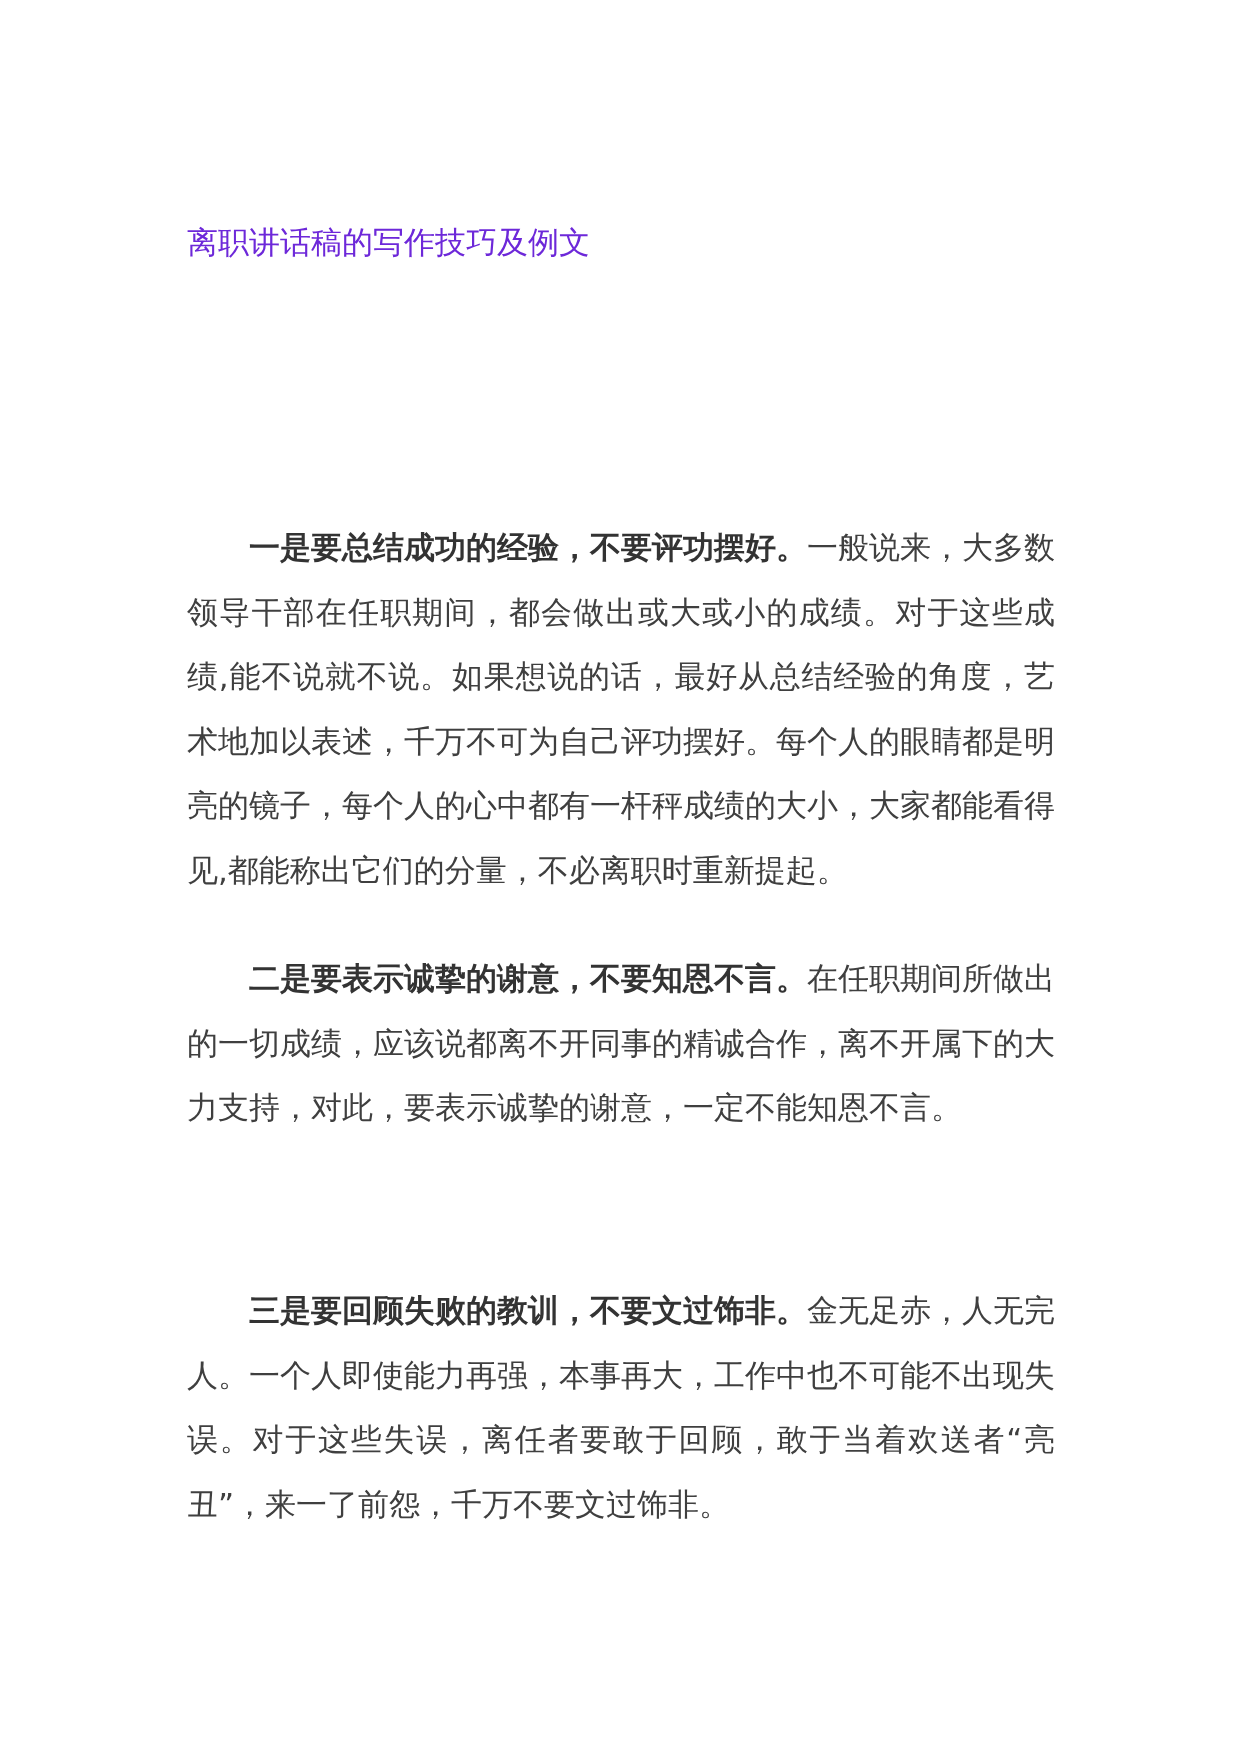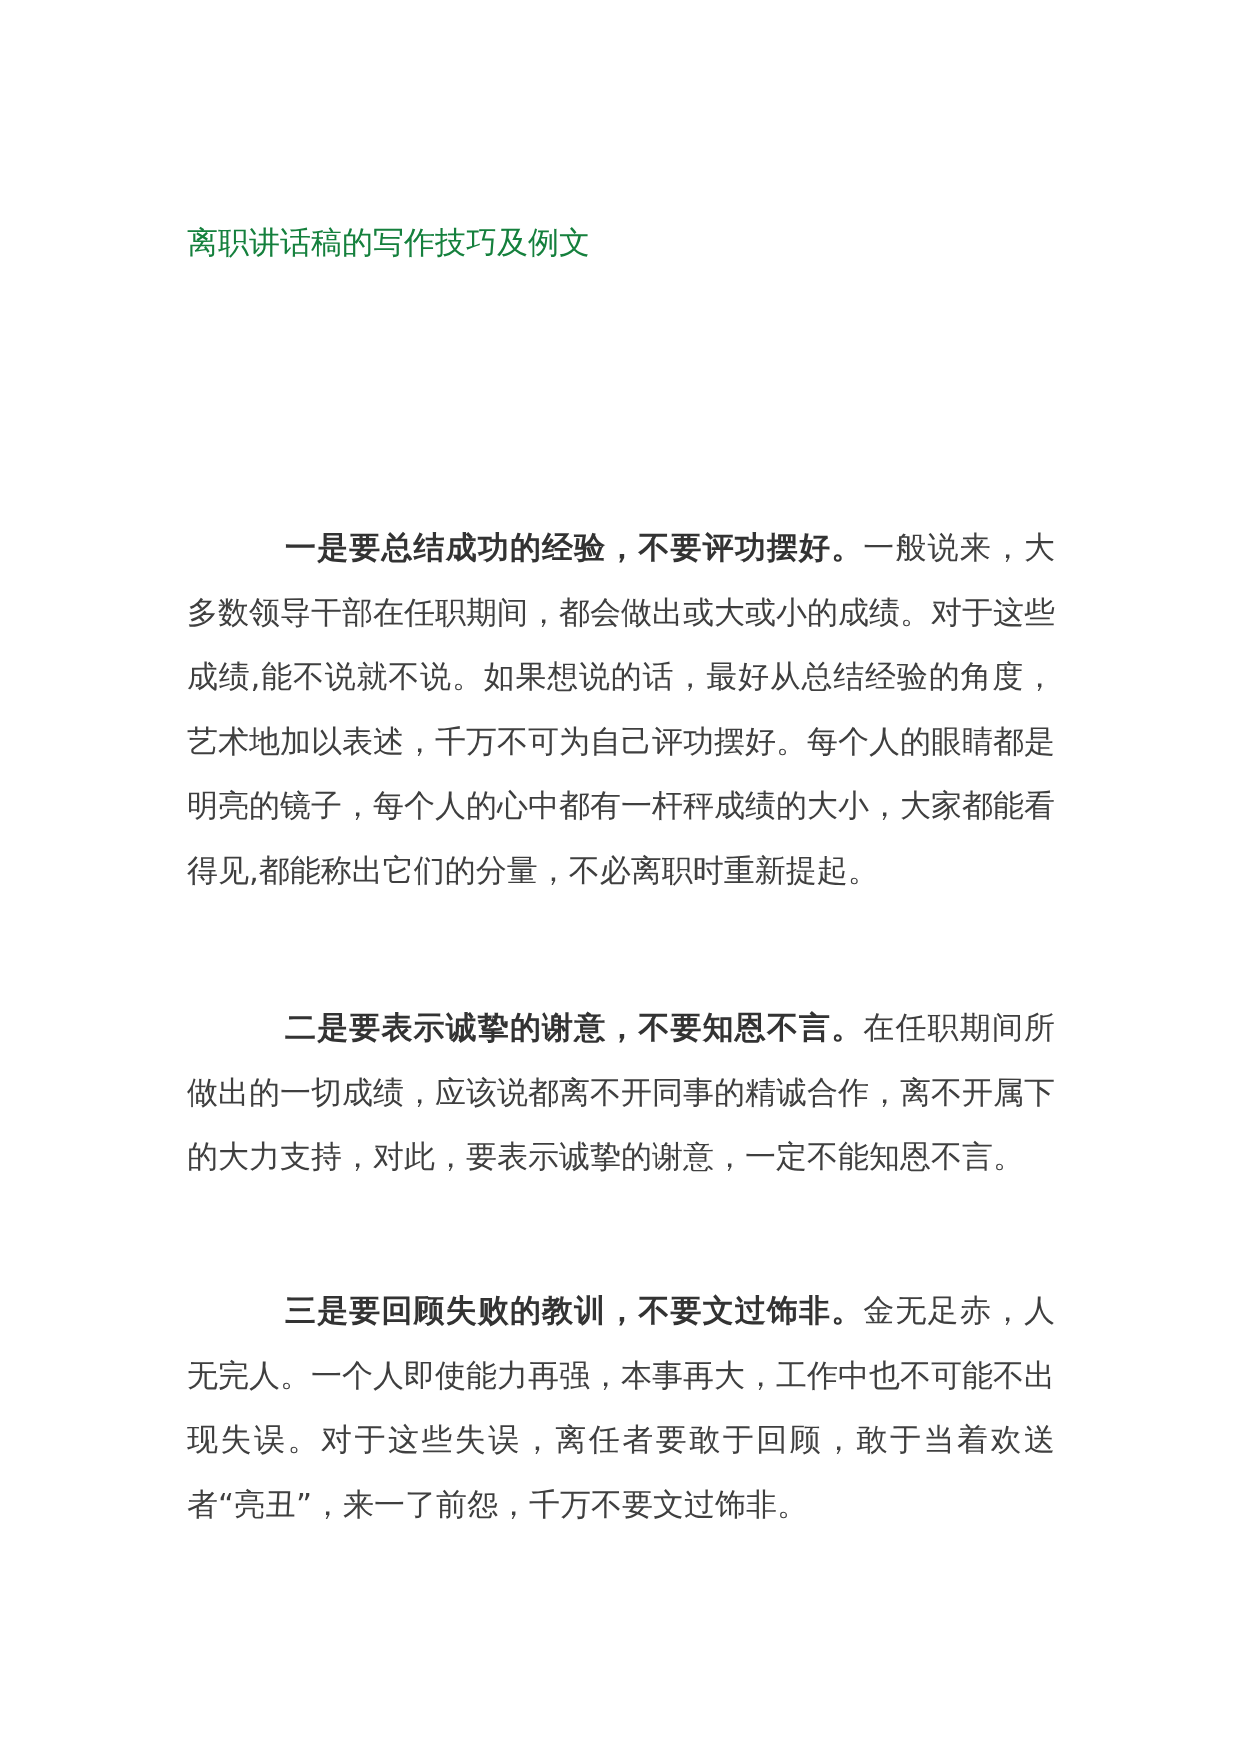--- a/index.html
+++ b/index.html
@@ -1,24 +1,24 @@
 <!DOCTYPE html>
 <html><head>
 <meta charset="utf-8">
 <style>
   html, body { margin: 0; padding: 0; background: #ffffff; }
   body { width: 1240px; height: 1754px; position: relative; overflow: hidden;
          font-family: "DejaVu Sans", "Liberation Sans", sans-serif; color: #3f3f3f; }
   .page { position: absolute; left: 0; top: 0; width: 1240px; height: 1754px; background: #fff; }
-  .title { position: absolute; left: 187px; top: 218px; font-size: 31px; line-height: 48px; margin: 0; font-weight: normal; color: #15803d; }
+  .title { position: absolute; left: 187px; top: 218px; font-size: 31px; line-height: 48px; margin: 0; font-weight: normal; color: #6d28d9; }
   .para { position: absolute; left: 187px; width: 868px; font-size: 31px; line-height: 64.5px; margin: 0; text-indent: 2em; text-align: justify; color: #3f3f3f; }
-  .para b { font-weight: bold; color: #333; margin-left: 36px; }
+  .para b { font-weight: bold; color: #333; }
   #p0 { top: 298px; }
   #p1 { top: 515px; }
-  #p2 { top: 995px; }
+  #p2 { top: 946px; }
   #p3 { top: 1278px; }
 </style>
 </head>
 <body>
 
 <div class="page">
   <h1 class="title">离职讲话稿的写作技巧及例文</h1>
 
 
   <p class="para" id="p1">

